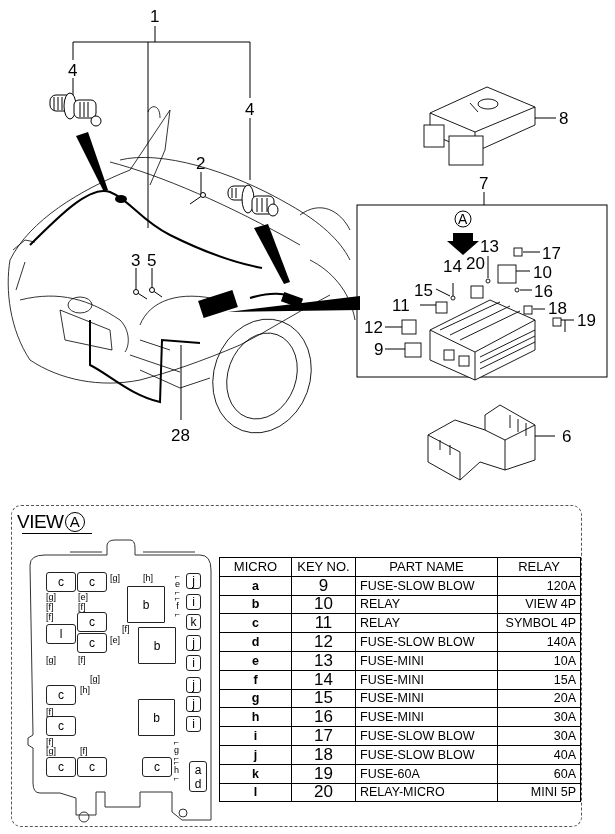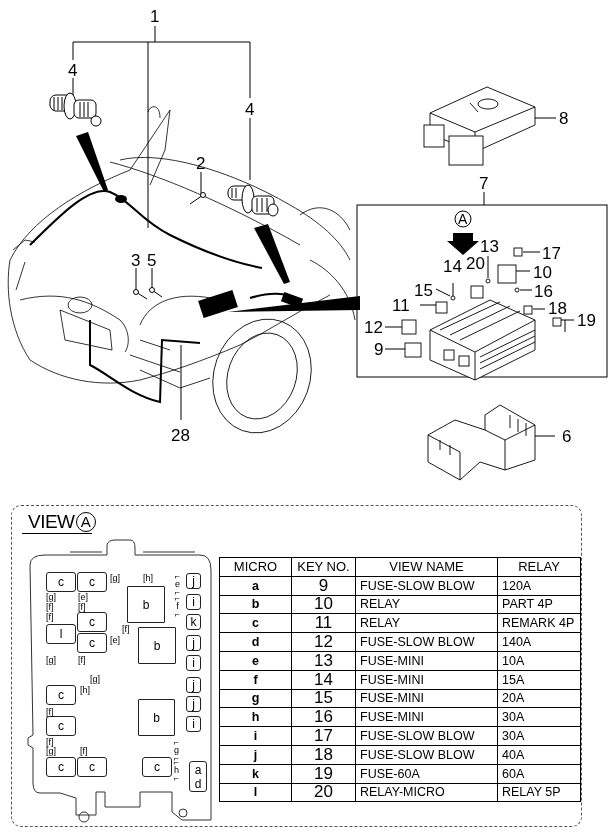--- a/index.html
+++ b/index.html
@@ -1,29 +1,29 @@
 <!DOCTYPE html>
 <html><head>
 <meta charset="utf-8">
 <style>
   html,body{margin:0;padding:0;background:#fff;}
   body{width:615px;height:834px;position:relative;overflow:hidden;font-family:"Liberation Sans",sans-serif;color:#000;}
   .callout{position:absolute;font-size:17px;line-height:17px;font-family:"Liberation Sans",sans-serif;}
   svg{position:absolute;left:0;top:0;}
   .view-panel{position:absolute;left:11px;top:505px;width:571px;height:322px;border:1.5px dashed #555;border-radius:10px;box-sizing:border-box;}
-  .view-title{position:absolute;left:28px;top:511px;font-size:19px;letter-spacing:-0.5px;}
+  .view-title{position:absolute;left:17px;top:511px;font-size:19px;letter-spacing:-0.5px;}
   .view-title-underline{position:absolute;left:22px;top:533px;width:70px;height:1px;background:#000;}
   .circle-a{display:inline-block;width:18px;height:18px;border:1.3px solid #000;border-radius:50%;text-align:center;line-height:18px;font-size:15px;vertical-align:1px;margin-left:1px;}
   table.parts{position:absolute;left:219px;top:557px;border-collapse:collapse;width:362px;font-size:12.5px;}
   table.parts th,table.parts td{border:1px solid #000;height:18.8px;padding:0 4px;box-sizing:border-box;}
   table.parts th{font-weight:normal;font-size:13px;text-align:center;}
   table.parts td.sym{text-align:center;font-weight:bold;width:72px;}
   table.parts td.key{text-align:center;font-size:17px;width:64px;line-height:16px;}
   table.parts td.name{text-align:left;width:142px;}
-  table.parts td.rem{text-align:left;margin-top:12px;}
+  table.parts td.rem{text-align:right;margin-top:12px;}
   .slot{position:absolute;border:1px solid #222;border-radius:3px;box-sizing:border-box;display:flex;align-items:center;justify-content:center;font-size:12px;background:#fff;}
   .mini{position:absolute;font-size:9px;letter-spacing:0px;line-height:9px;color:#000;}
   .minivert{position:absolute;font-size:9px;line-height:8px;width:9px;text-align:center;}
 </style>
 </head>
 <body>
 
 <svg width="615" height="500" viewBox="0 0 615 500">
   <g fill="none" stroke="#000" stroke-width="1">
 
@@ -277,42 +277,42 @@
 <div class="mini" style="left:46px;top:747px;">[<span>g</span>]</div>
 <div class="mini" style="left:80px;top:747px;">[<span>f</span>]</div>
 <div class="minivert" style="left:172px;top:738px;">⌐<br><span>g</span><br>⌐</div>
 <div class="minivert" style="left:172px;top:758px;">⌐<br><span>h</span><br>⌐</div>
 
 <table class="parts">
   <thead>
     <tr>
       <th>MICRO</th>
       <th>KEY NO.</th>
-      <th>VIEW NAME</th>
+      <th>PART NAME</th>
       <th>RELAY</th>
     </tr>
   </thead>
   <tbody id="parts-body">
       <tr>
         <td class="sym">a</td>
         <td class="key">9</td>
         <td class="name">FUSE-SLOW BLOW</td>
         <td class="rem">120A</td>
       </tr>
       <tr>
         <td class="sym">b</td>
         <td class="key">10</td>
         <td class="name">RELAY</td>
-        <td class="rem">PART 4P</td>
+        <td class="rem">VIEW 4P</td>
       </tr>
       <tr>
         <td class="sym">c</td>
         <td class="key">11</td>
         <td class="name">RELAY</td>
-        <td class="rem">REMARK 4P</td>
+        <td class="rem">SYMBOL 4P</td>
       </tr>
       <tr>
         <td class="sym">d</td>
         <td class="key">12</td>
         <td class="name">FUSE-SLOW BLOW</td>
         <td class="rem">140A</td>
       </tr>
       <tr>
         <td class="sym">e</td>
         <td class="key">13</td>
@@ -352,16 +352,16 @@
       <tr>
         <td class="sym">k</td>
         <td class="key">19</td>
         <td class="name">FUSE-60A</td>
         <td class="rem">60A</td>
       </tr>
       <tr>
         <td class="sym">l</td>
         <td class="key">20</td>
         <td class="name">RELAY-MICRO</td>
-        <td class="rem">RELAY 5P</td>
+        <td class="rem">MINI 5P</td>
       </tr>
     </tbody>
 </table>
 
 </body></html>

